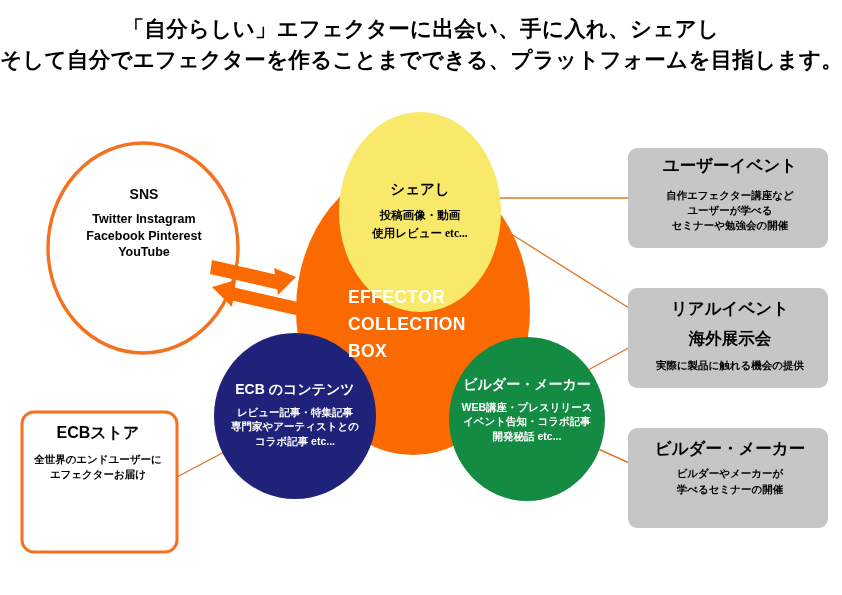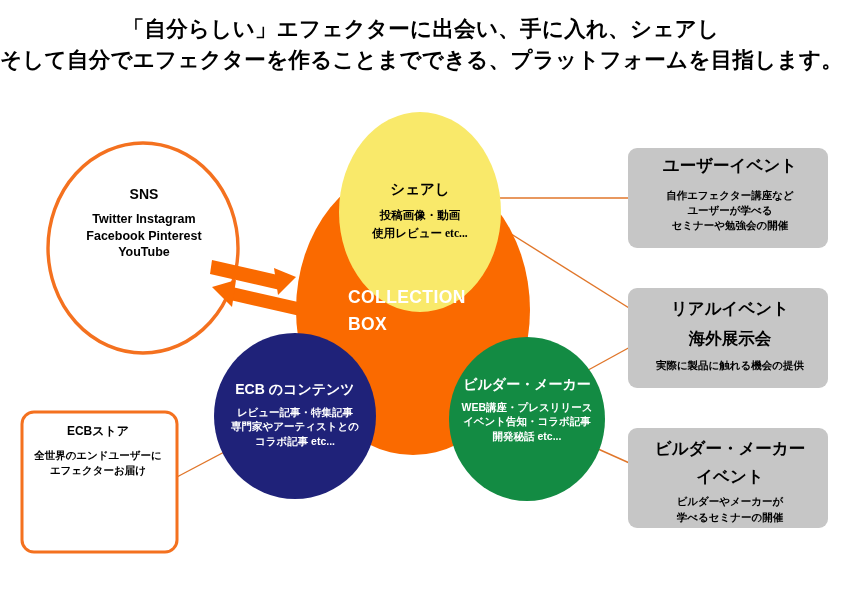--- a/index.html
+++ b/index.html
@@ -71,21 +71,21 @@
   #ecb-content-text .node-heading { font-size: 14px; margin-bottom: 6px; }
   #ecb-content-text .node-desc { font-size: 10.5px; line-height: 1.38; }
 
   
   #builder-text { left: 444px; top: 376px; width: 166px; color: #ffffff; }
   #builder-text .node-heading { font-size: 14px; margin-bottom: 6px; }
   #builder-text .node-desc { font-size: 10.5px; line-height: 1.38; }
 
   
   #ecb-store-text { left: 18px; top: 423px; width: 160px; color: #000; }
-  #ecb-store-text .node-heading { font-size: 12px; margin-bottom: 8px; }
+  #ecb-store-text .node-heading { font-size: 16px; margin-bottom: 8px; }
   #ecb-store-text .node-desc { font-size: 10.5px; line-height: 1.4; }
 
   
   .gray-text { color: #000000; }
   #gray-1-text { left: 630px; top: 155px; width: 200px; }
   #gray-1-text .node-heading { font-size: 16.5px; margin-bottom: 11px; }
   #gray-1-text .node-desc { font-size: 10.5px; line-height: 1.45; }
 
   #gray-2-text { left: 630px; top: 298px; width: 200px; }
   #gray-2-text .node-heading { font-size: 16.5px; line-height: 1.28; margin-bottom: 9px; }
@@ -152,20 +152,21 @@
 
   <div class="node-text" id="user-text">
     <span class="node-heading">シェアし</span>
     <span class="node-desc">
       <span class="ln">投稿画像・動画</span>
       <span class="ln">使用レビュー etc...</span>
     </span>
   </div>
 
   <div class="node-text" id="center-text">
+    <span class="node-heading">EFFECTOR</span>
     <span class="node-heading">COLLECTION</span>
     <span class="node-heading">BOX</span>
   </div>
 
   <div class="node-text" id="ecb-content-text">
     <span class="node-heading">ECB のコンテンツ</span>
     <span class="node-desc">
       <span class="ln">レビュー記事・特集記事</span>
       <span class="ln">専門家やアーティストとの</span>
       <span class="ln">コラボ記事 etc...</span>
@@ -201,20 +202,19 @@
   <div class="node-text gray-text" id="gray-2-text">
     <span class="node-heading">リアルイベント</span>
     <span class="node-heading">海外展示会</span>
     <span class="node-desc">
       <span class="ln">実際に製品に触れる機会の提供</span>
     </span>
   </div>
 
   <div class="node-text gray-text" id="gray-3-text">
     <span class="node-heading">ビルダー・メーカー</span>
-    <span class="node-heading">イベント</span>
     <span class="node-desc">
       <span class="ln">ビルダーやメーカーが</span>
       <span class="ln">学べるセミナーの開催</span>
     </span>
   </div>
 
 </div>
 
 </body></html>

